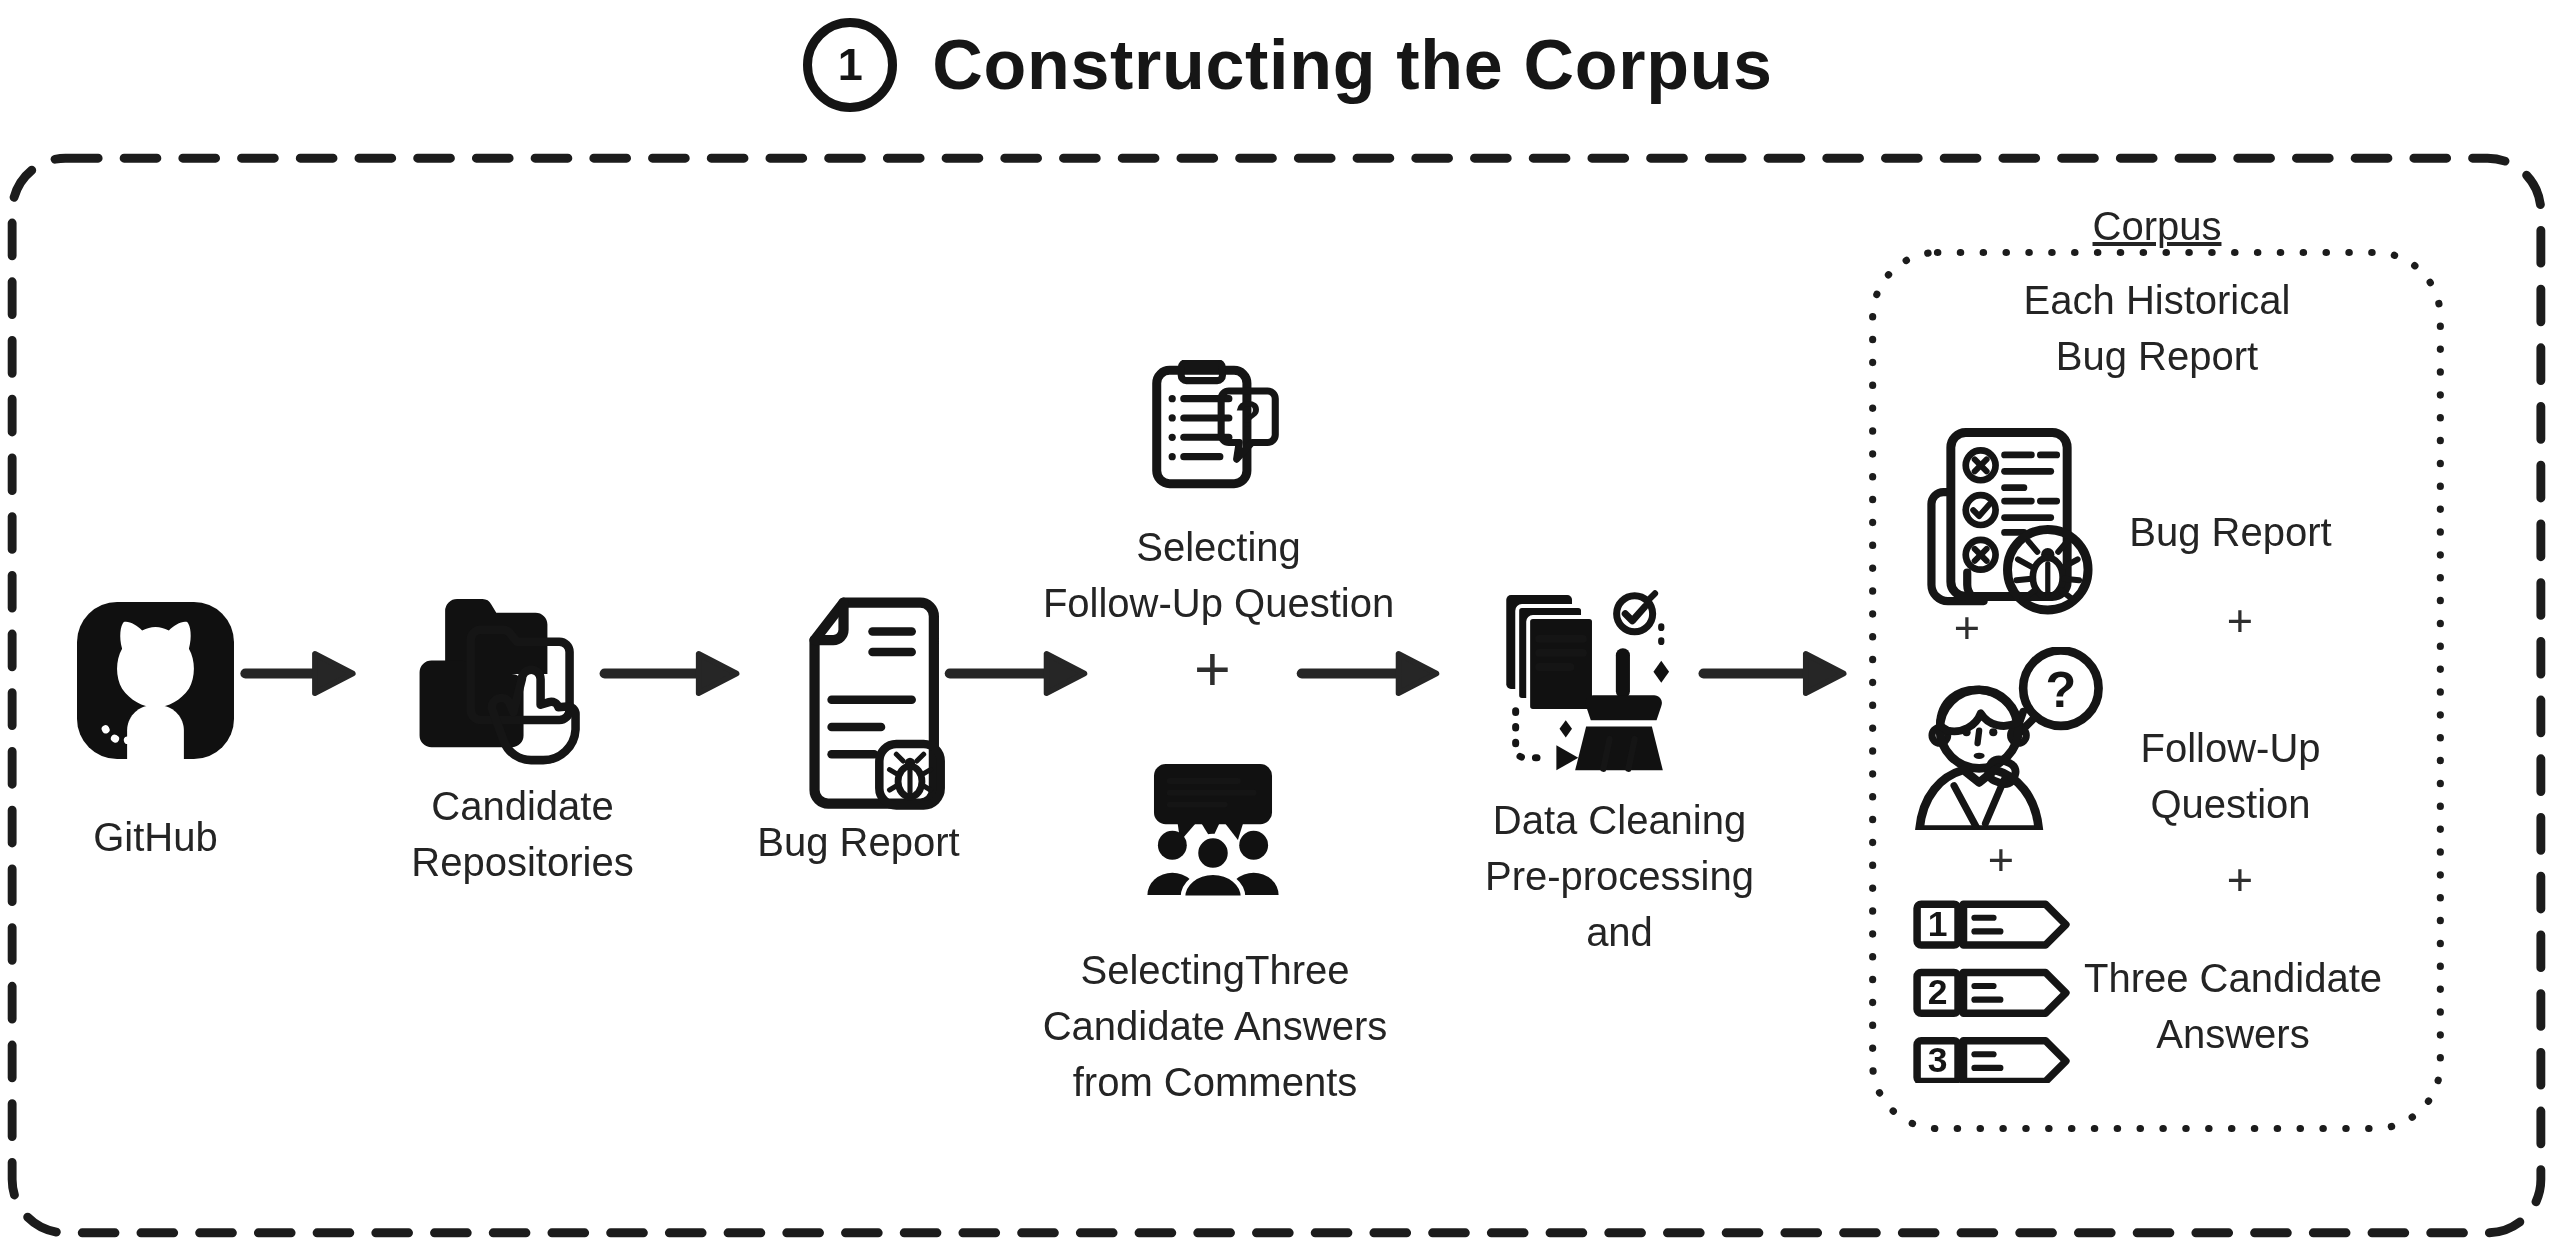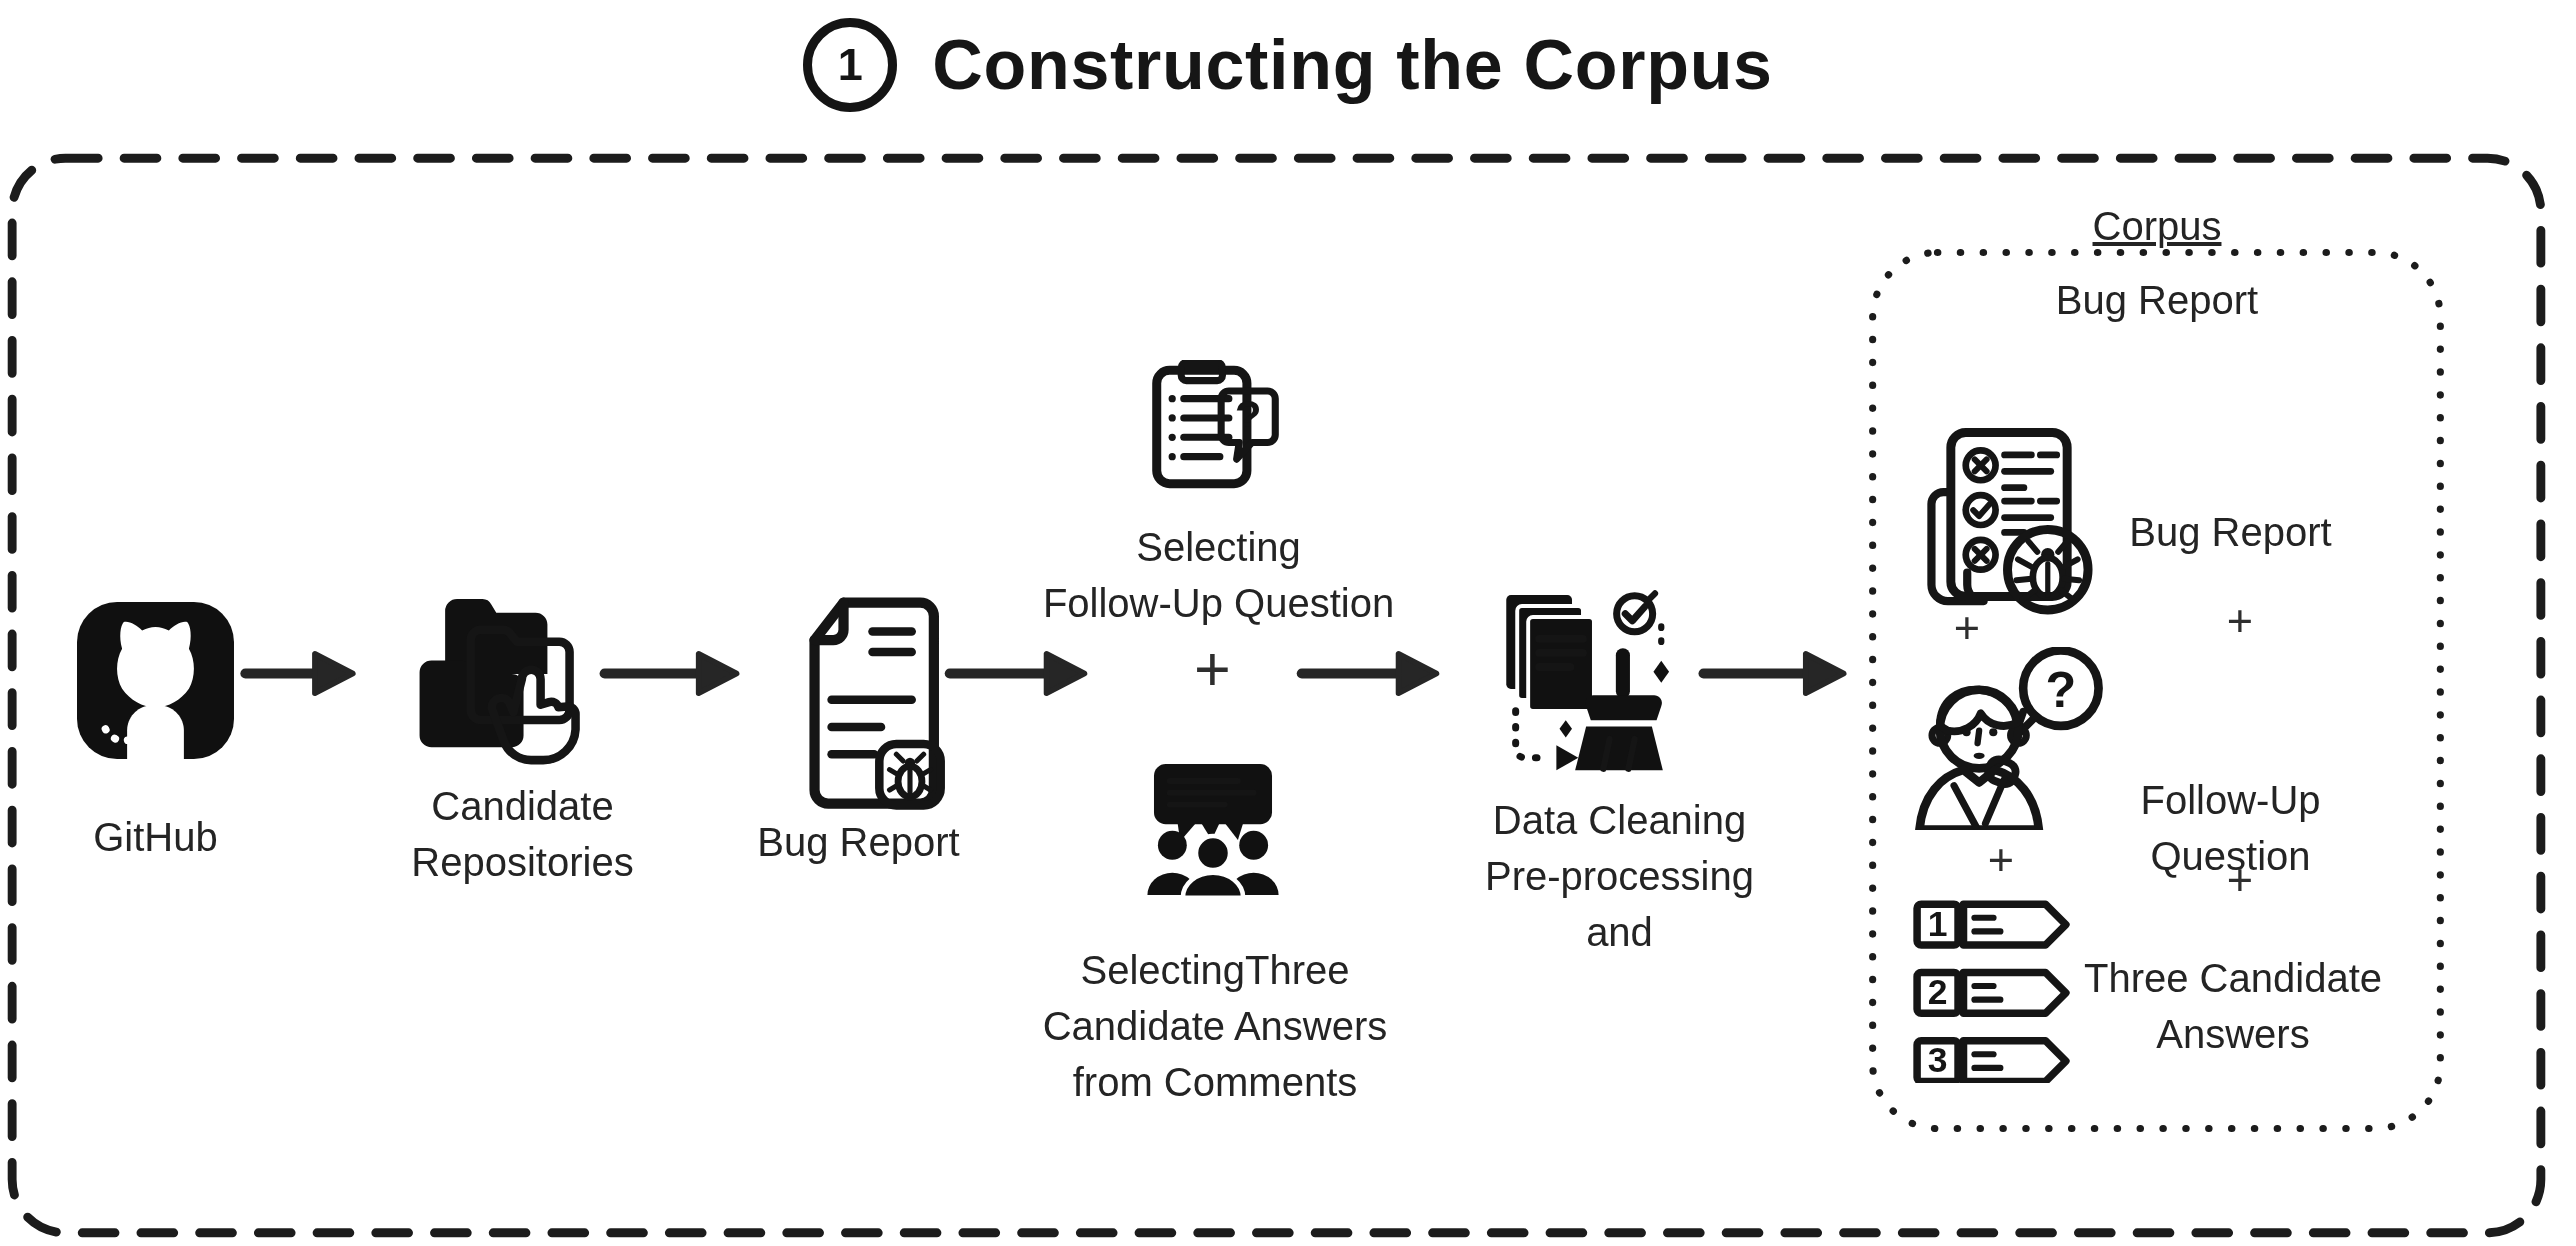--- a/index.html
+++ b/index.html
@@ -186,20 +186,21 @@
   <svg class="abs" style="left:1698px;top:649px;" width="150" height="49" viewBox="0 0 220 72">
     <line x1="8" y1="36" x2="160" y2="36" stroke="#262626" stroke-width="15" stroke-linecap="round"></line>
     <polygon points="158,7 158,65 214,36" fill="#262626" stroke="#262626" stroke-width="8" stroke-linejoin="round"></polygon>
   </svg>
 
   <div class="abs lbl" style="left:1918px;width:478px;top:198px;text-decoration:underline;">Corpus</div>
   <svg class="abs" style="left:1867px;top:247px;" width="579" height="887" viewBox="0 0 848 1300">
     <rect x="8" y="8" width="832" height="1284" rx="95" fill="none" stroke="#1c1c1c" stroke-width="10.5" stroke-linecap="round" stroke-dasharray="0.5 33"></rect>
   </svg>
   <div class="abs lbl" style="left:1937px;width:440px;top:272px;">
+    <div>Each Historical</div>
     <div>Bug Report</div>
   </div>
 
   <svg class="abs ic" style="left:1921px;top:426px;" width="176" height="192" viewBox="0 0 118 128">
     <path class="s" d="M20,44 h-5 a8,8 0 0 0 -8,8 v54 a11,11 0 0 0 11,11 h24 a11,11 0 0 1 -11,-11 v-8" stroke-width="5.5" fill="#fff"></path>
     <rect class="s" x="20" y="4" width="78" height="110" rx="10" stroke-width="6" fill="#fff"></rect>
     <circle class="s" cx="40" cy="26" r="10" stroke-width="4.5"></circle>
     <line x1="36" y1="22" x2="44" y2="30" stroke-width="4"></line>
       <line x1="44" y1="22" x2="36" y2="30" stroke-width="4"></line>
     <circle class="s" cx="40" cy="56" r="10" stroke-width="4.5"></circle>
@@ -243,21 +244,21 @@
     <path class="s" d="M19,50 C19,34 31,26 44,27 C56,28 66,36 68,48 C60,52 50,50 45,42 C42,50 33,55 24,53 Z" stroke-width="5" fill="#fff"></path>
     <circle cx="36" cy="54" r="2.6" fill="#151515"></circle>
       <circle cx="53" cy="54" r="2.6" fill="#151515"></circle>
     <line x1="44" y1="53" x2="43" y2="61" stroke-width="4"></line>
     <ellipse cx="44" cy="69" rx="3.5" ry="2" fill="#151515"></ellipse>
     <rect class="s" x="50" y="72" width="17" height="14" rx="6" stroke-width="5" fill="#fff" transform="rotate(22 58 79)"></rect>
     <path class="s" d="M6,116 C8,94 20,82 34,78 L44,86 54,78 C68,82 80,94 82,116 Z" stroke-width="5.5" fill="#fff"></path>
     <line x1="28" y1="88" x2="42" y2="114" stroke-width="4.5"></line>
     <line x1="60" y1="84" x2="48" y2="112" stroke-width="4.5"></line>
   </svg>
-  <div class="abs lbl" style="left:2094px;width:273px;top:772px;">
+  <div class="abs lbl" style="left:2094px;width:273px;top:720px;">
     <div>Follow-Up</div>
     <div>Question</div>
   </div>
 
   <div class="abs plus" style="left:1967px;width:68px;top:837px;">+</div>
   <div class="abs plus" style="left:2206px;width:68px;top:857px;">+</div>
 
   <svg class="abs ic" style="left:1913px;top:900px;" width="172" height="183" viewBox="0 0 126 134">
     <g>
       <rect class="s" x="3" y="3" width="30" height="30" rx="3" stroke-width="5.5" fill="#fff"></rect>

